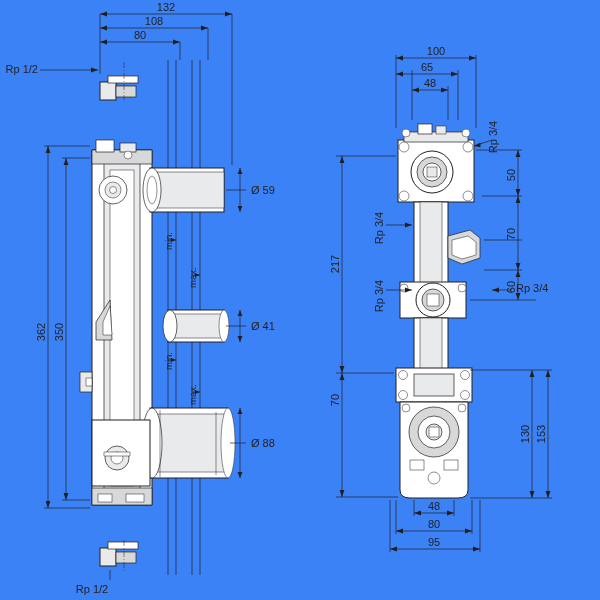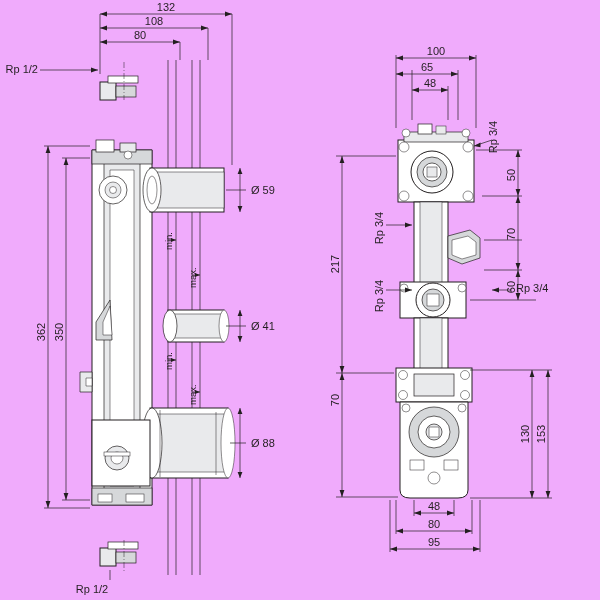--- a/index.html
+++ b/index.html
@@ -1,17 +1,17 @@
 <!DOCTYPE html>
 <html><head>
 <meta charset="utf-8">
 <style>
   html,body{margin:0;padding:0;background:#ffffff;}
   body{width:600px;height:600px;font-family:"Liberation Sans",sans-serif;}
-  #stage{position:relative;width:600px;height:600px;overflow:hidden;background:#f0abfc;}
+  #stage{position:relative;width:600px;height:600px;overflow:hidden;background:#3b82f6;}
   svg{display:block;}
   .dimtext{font-family:"Liberation Sans",sans-serif;font-size:11px;fill:#231f20;}
   .dimtext-sm{font-family:"Liberation Sans",sans-serif;font-size:9.5px;fill:#231f20;}
   .ln{stroke:#231f20;fill:none;}
   .thin{stroke-width:.7;}
   .vthin{stroke-width:.5;}
   .med{stroke-width:1;}
   .fillw{fill:#ffffff;}
   .fillg{fill:#e9eaec;}
   .fillgg{fill:#d6d8da;}

